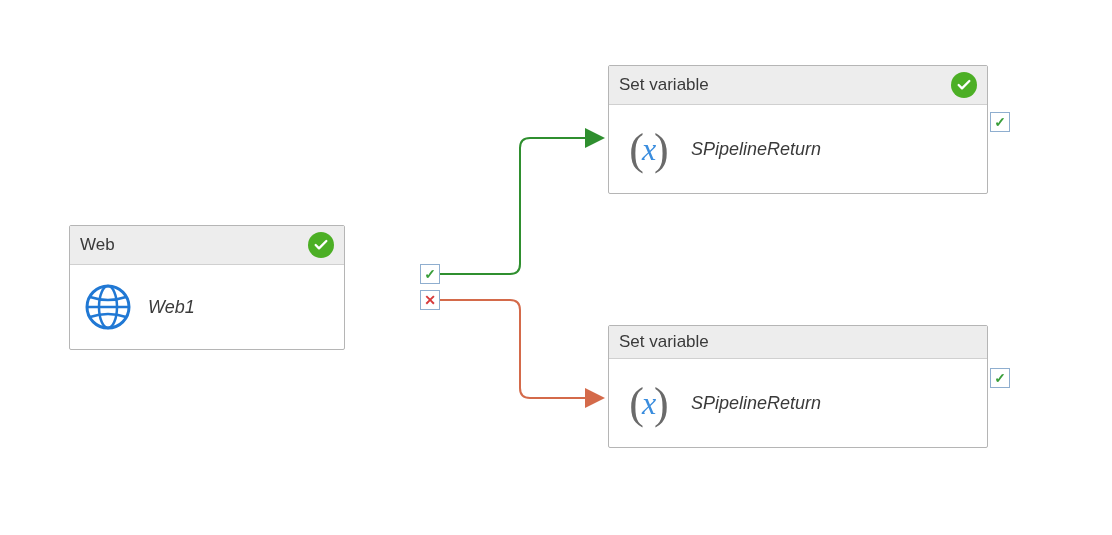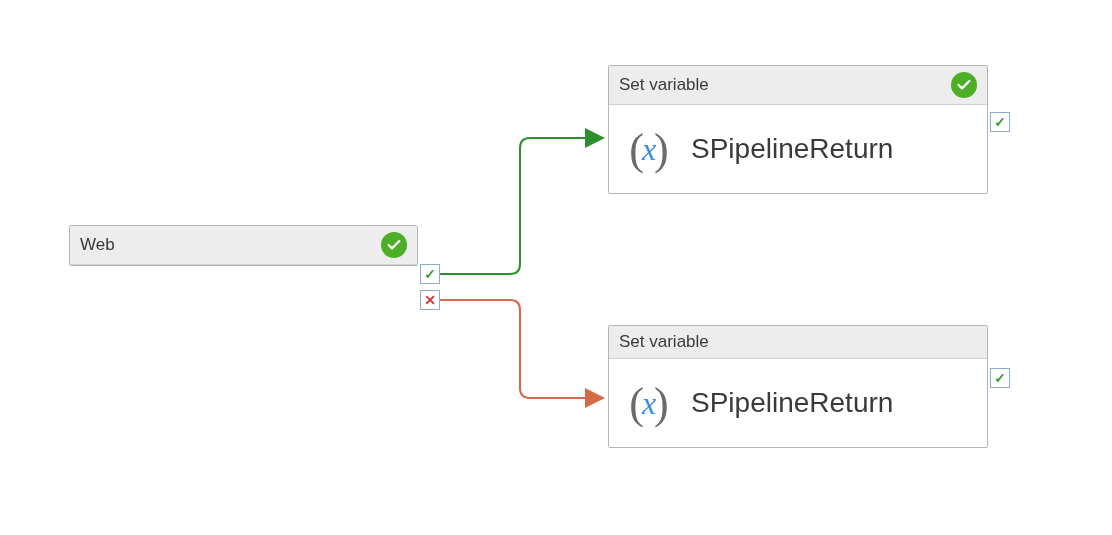--- a/index.html
+++ b/index.html
@@ -33,22 +33,23 @@
       justify-content: space-between;
       gap: 13px;
     }
     .node-body {
       padding: 18px 14px;
       display: flex;
       align-items: center;
       gap: 16px;
     }
     .node-label {
-      font-size: 28px;
+      font-size: 18px;
       color: #3a3a3a;
+      font-style: italic;
     }
     .status-badge {
       width: 26px;
       height: 26px;
       border-radius: 50%;
       display: flex;
       align-items: center;
       justify-content: center;
       flex-shrink: 0;
     }
@@ -107,28 +108,40 @@
       position: absolute;
       overflow: visible;
       pointer-events: none;
     }
   </style>
 </head>
 <body>
 
 <div class="canvas">
 
-  <div class="node" style="left:69px; top:225px; width:349px;">
+  <div class="node" style="left:69px; top:225px; width:276px;">
     <div class="node-header">
       <span>Web</span>
       <span class="status-badge status-success">
         <svg viewBox="0 0 24 24">
             <path d="M4 12l5 5L20 6" stroke="#ffffff" stroke-width="3.5" fill="none" stroke-linecap="round" stroke-linejoin="round"></path>
           </svg>
       </span>
+    </div>
+    <div class="node-body">
+      <span class="globe-icon">
+        <svg viewBox="0 0 48 48">
+          <circle cx="24" cy="24" r="21" fill="none" stroke="#2078d4" stroke-width="3"></circle>
+          <ellipse cx="24" cy="24" rx="9" ry="21" fill="none" stroke="#2078d4" stroke-width="2.5"></ellipse>
+          <line x1="3" y1="24" x2="45" y2="24" stroke="#2078d4" stroke-width="2.5"></line>
+          <path d="M6 14 Q24 20 42 14" fill="none" stroke="#2078d4" stroke-width="2.5"></path>
+          <path d="M6 34 Q24 28 42 34" fill="none" stroke="#2078d4" stroke-width="2.5"></path>
+        </svg>
+      </span>
+      <span class="node-label">Web1</span>
     </div>
   </div>
 
   <div class="port" style="left:420px; top:264px;">
     <span class="port-check">✓</span>
   </div>
 
   <div class="port" style="left:420px; top:290px;">
     <span class="port-fail">✕</span>
   </div>

